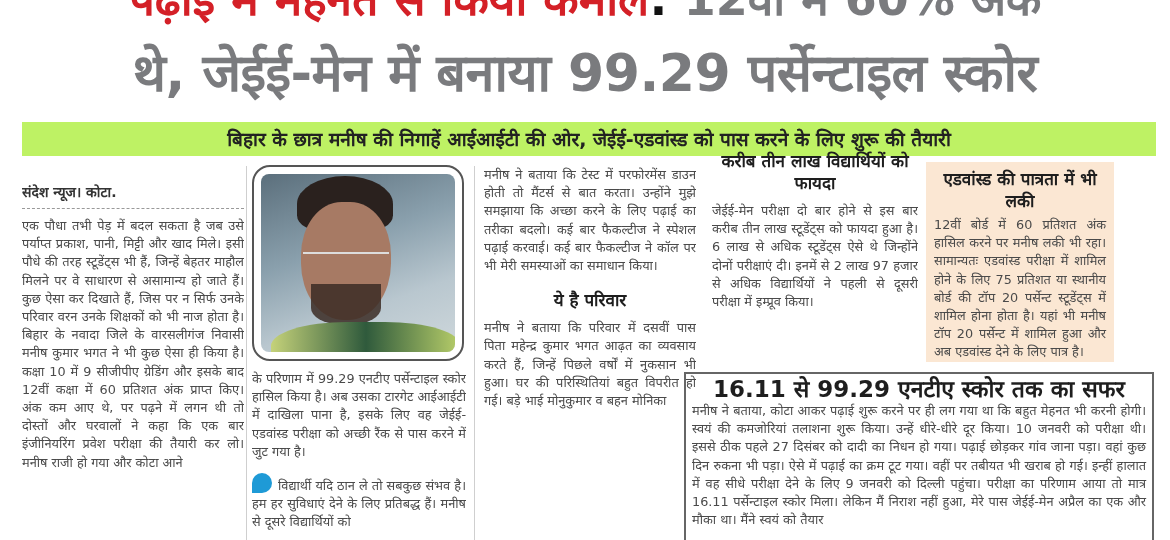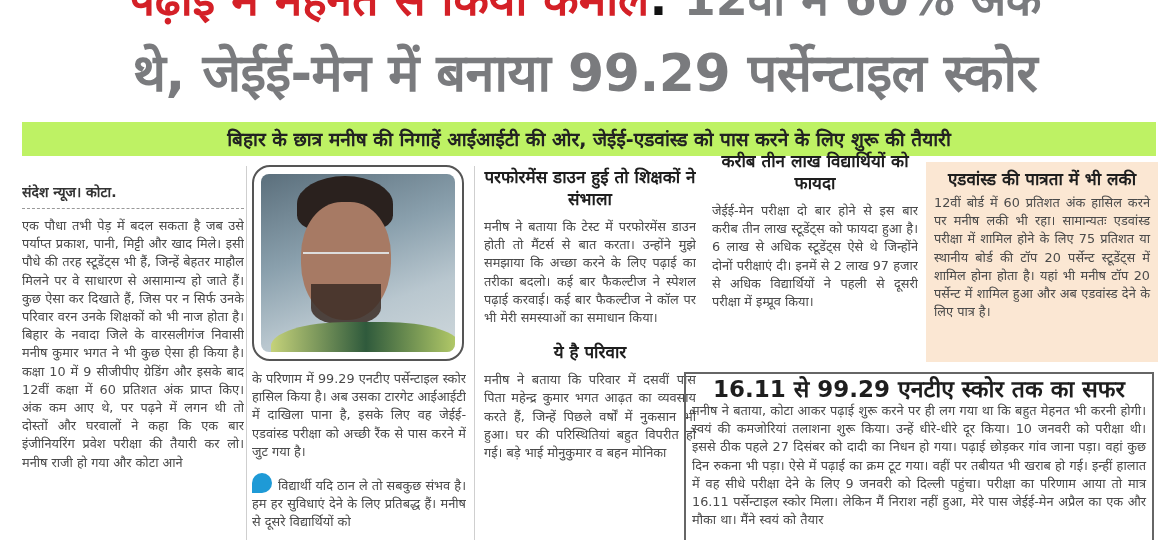--- a/index.html
+++ b/index.html
@@ -23,21 +23,21 @@
   .photo-frame { position: absolute; left: 252px; top: 165px; width: 212px; height: 196px; border: 2px solid #555; border-radius: 18px; background: #fff; padding: 7px; }
   .photo { width: 100%; height: 100%; border-radius: 8px; background: linear-gradient(160deg, #5b6f7c 0%, #8aa0ad 40%, #b9c7cf 70%, #cfd8dc 100%); position: relative; overflow: hidden; }
   .photo .hair { position: absolute; left: 36px; top: 2px; width: 96px; height: 56px; background: #2a211e; border-radius: 50% 50% 30% 30%; }
   .photo .face { position: absolute; left: 40px; top: 28px; width: 90px; height: 118px; background: #a77a64; border-radius: 45% 45% 48% 48%; }
   .photo .glasses { position: absolute; left: 42px; top: 78px; width: 86px; height: 14px; border-top: 2px solid #ddd; }
   .photo .beard { position: absolute; left: 50px; top: 110px; width: 70px; height: 40px; background: #3b2c24; border-radius: 0 0 40% 40%; opacity: .85; }
   .photo .shirt { position: absolute; left: 10px; top: 148px; width: 190px; height: 60px; background: linear-gradient(90deg, #c5d27a, #2f5a3c 50%, #b9cf6a); border-radius: 40% 40% 0 0; }
 
   .quote-mark { display: inline-block; width: 20px; height: 20px; background: #1e9ad6; border-radius: 50% 50% 50% 0; margin-right: 6px; vertical-align: -3px; }
 
-  .advance-box { position: absolute; left: 926px; top: 162px; width: 232px; height: 200px; background: #fbe7d3; padding: 6px 8px; }
+  .advance-box { position: absolute; left: 926px; top: 162px; width: 188px; height: 200px; background: #fbe7d3; padding: 6px 8px; }
   .advance-box .section-title { margin-bottom: 4px; }
   .advance-box p { font-size: 12.8px; line-height: 18.2px; color: #4a4a4a; text-align: justify; }
 
   .journey-box { position: absolute; left: 684px; top: 372px; width: 470px; height: 190px; border: 2px solid #666; padding: 4px 6px; overflow: hidden; }
   .journey-box .section-title { font-size: 23px; margin-bottom: 2px; }
   .journey-box p { font-size: 12.8px; line-height: 18.2px; color: #4a4a4a; text-align: justify; }
 
   .vrule { position: absolute; width: 1px; background: #cfcfcf; }
 </style>
 </head>
@@ -69,21 +69,20 @@
 <div class="col" style="left:252px; top:370px; width:214px; height:170px;">
   <p>के परिणाम में 99.29 एनटीए पर्सेन्टाइल स्कोर हासिल किया है। अब उसका टारगेट आईआईटी में दाखिला पाना है, इसके लिए वह जेईई-एडवांस्ड परीक्षा को अच्छी रैंक से पास करने में जुट गया है।</p>
   <p style="margin-top:12px;">
     <span class="quote-mark"></span><span>विद्यार्थी यदि ठान ले तो सबकुछ संभव है। हम हर सुविधाएं देने के लिए प्रतिबद्ध हैं। मनीष से दूसरे विद्यार्थियों को</span>
   </p>
 </div>
 
 <div class="vrule" style="left:474px; top:166px; height:374px;"></div>
 
 <div class="col" style="left:484px; top:166px; width:212px; height:374px;">
-  <div class="section-title">परफोरमेंस डाउन हुई तो शिक्षकों ने संभाला</div>
   <p>मनीष ने बताया कि टेस्ट में परफोरमेंस डाउन होती तो मैंटर्स से बात करता। उन्होंने मुझे समझाया कि अच्छा करने के लिए पढ़ाई का तरीका बदलो। कई बार फैकल्टीज ने स्पेशल पढ़ाई करवाई। कई बार फैकल्टीज ने कॉल पर भी मेरी समस्याओं का समाधान किया।</p>
   <div class="section-title" style="margin-top:14px;">ये है परिवार</div>
   <p>मनीष ने बताया कि परिवार में दसवीं पास पिता महेन्द्र कुमार भगत आढ़त का व्यवसाय करते हैं, जिन्हें पिछले वर्षों में नुकसान भी हुआ। घर की परिस्थितियां बहुत विपरीत हो गई। बड़े भाई मोनुकुमार व बहन मोनिका</p>
 </div>
 
 <div class="col" style="left:712px; top:150px; width:206px; height:200px;">
   <div class="section-title">करीब तीन लाख विद्यार्थियों को फायदा</div>
   <p>जेईई-मेन परीक्षा दो बार होने से इस बार करीब तीन लाख स्टूडेंट्स को फायदा हुआ है। 6 लाख से अधिक स्टूडेंट्स ऐसे थे जिन्होंने दोनों परीक्षाएं दी। इनमें से 2 लाख 97 हजार से अधिक विद्यार्थियों ने पहली से दूसरी परीक्षा में इम्प्रूव किया।</p>
 </div>
 

